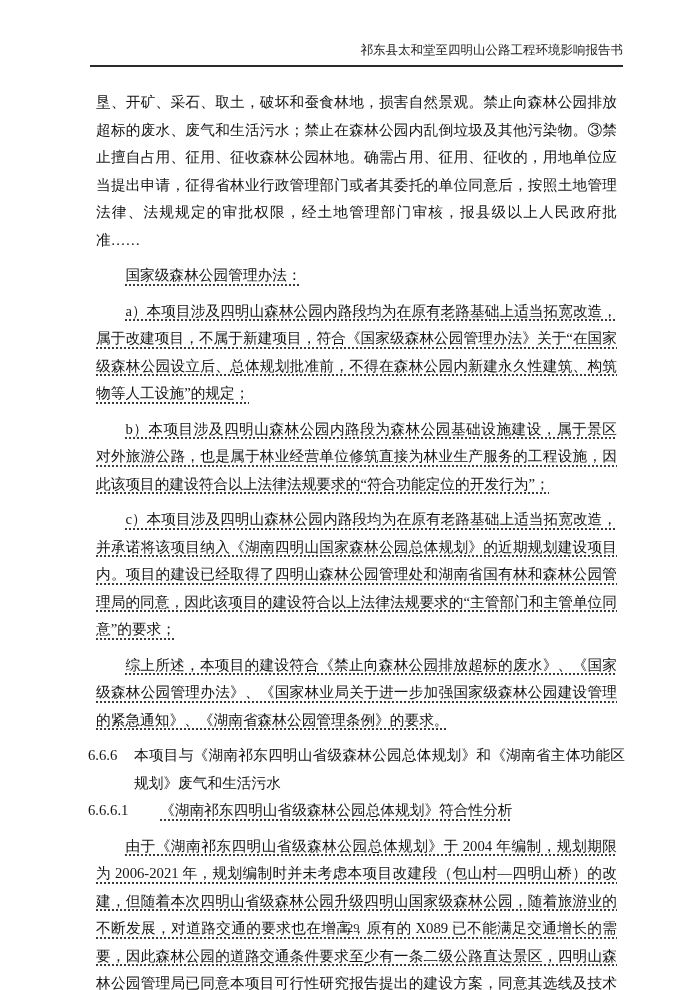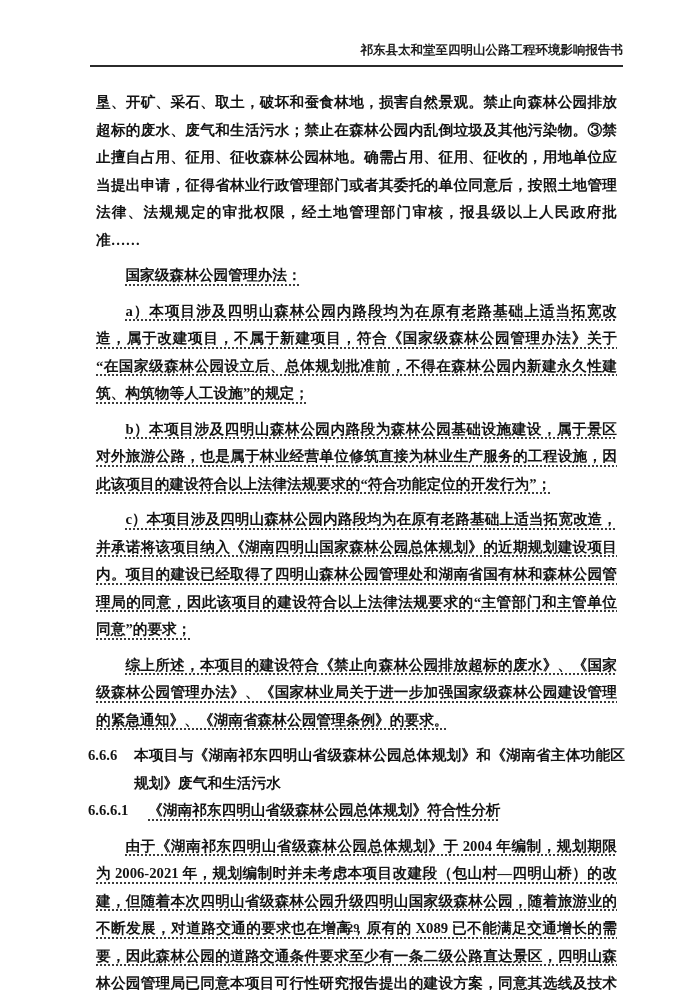--- a/index.html
+++ b/index.html
@@ -9,21 +9,20 @@
   }
   .page {
     position: relative;
     width: 656px;
     height: 990px;
     background: #ffffff;
     box-sizing: border-box;
     font-family: "Liberation Serif", "DejaVu Serif", serif;
     color: #181818;
     overflow: hidden;
-    font-weight: bold;
   }
   .header {
     position: absolute;
     left: 90px;
     top: 42px;
     width: 533px;
     text-align: right;
     font-size: 12.5px;
     line-height: 17px;
     color: #1d1d1d;
@@ -46,20 +45,21 @@
   }
   .ind {
     text-indent: 2em;
   }
   .u {
     text-decoration: underline;
     text-decoration-style: dotted;
     text-decoration-thickness: 1.6px;
     text-decoration-color: #3c3c3c;
     text-underline-offset: 4px;
+    margin-left: 12px;
   }
   .heading {
     display: flex;
     align-items: flex-start;
   }
   .heading .num {
     flex: none;
   }
   .heading.h666 .num {
     width: 46px;

